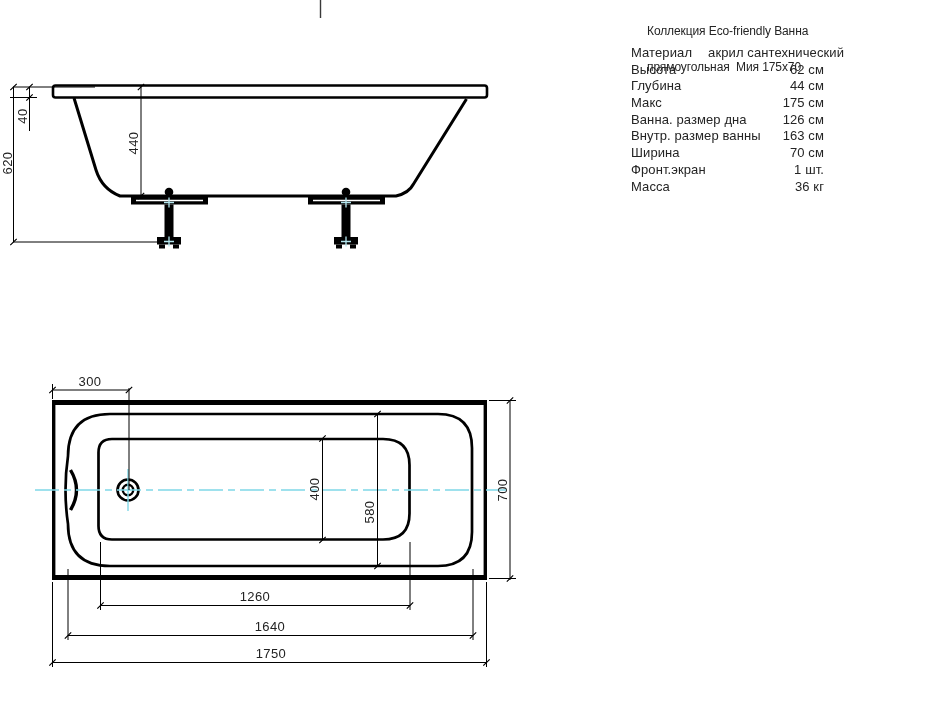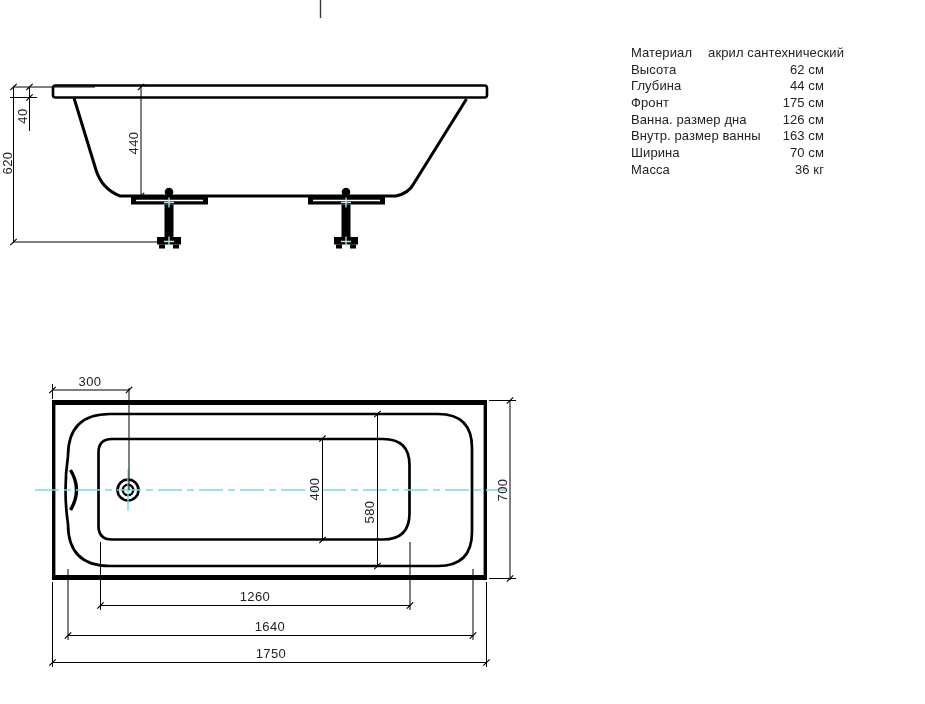--- a/index.html
+++ b/index.html
@@ -130,49 +130,57 @@
              M 137.8 90.2 L 144.2 83.8 M 137.8 199.2 L 144.2 192.8
              M 49.3 393.2 L 55.7 386.8 M 125.8 393.2 L 132.2 386.8
              M 506.8 403.7 L 513.2 397.3 M 506.8 581.7 L 513.2 575.3
              M 97.3 608.7 L 103.7 602.3 M 406.8 608.7 L 413.2 602.3
              M 64.8 638.7 L 71.2 632.3 M 469.8 638.7 L 476.2 632.3
              M 49.3 665.7 L 55.7 659.3 M 483.3 665.7 L 489.7 659.3
              M 319.3 441.7 L 325.7 435.3 M 319.3 543.2 L 325.7 536.8
              M 374.3 417.2 L 380.7 410.8 M 374.3 569.2 L 380.7 562.8"></path>
   </svg>
 
+  <div class="title-block">
+    <div>Коллекция Eco-friendly Ванна</div>
+    <div>прямоугольная  Мия 175x70</div>
+  </div>
 
   <div class="specs">
     <div class="spec-row">
       <span class="spec-label">Материал</span>
       <span class="spec-value">акрил сантехнический</span>
     </div>
     <div class="spec-row">
       <span class="spec-label">Высота</span>
       <span class="spec-value">62 см</span>
     </div>
     <div class="spec-row">
       <span class="spec-label">Глубина</span>
       <span class="spec-value">44 см</span>
     </div>
     <div class="spec-row">
-      <span class="spec-label">Фронт</span>
+      <span class="spec-label">Макс</span>
       <span class="spec-value">175 см</span>
     </div>
     <div class="spec-row">
       <span class="spec-label">Ванна. размер дна</span>
       <span class="spec-value">126 см</span>
     </div>
     <div class="spec-row">
       <span class="spec-label">Внутр. размер ванны</span>
       <span class="spec-value">163 см</span>
     </div>
     <div class="spec-row">
       <span class="spec-label">Ширина</span>
       <span class="spec-value">70 см</span>
     </div>
     <div class="spec-row">
+      <span class="spec-label">Фронт.экран</span>
+      <span class="spec-value">1 шт.</span>
+    </div>
+    <div class="spec-row">
       <span class="spec-label">Масса</span>
       <span class="spec-value">36 кг</span>
     </div>
   </div>
 
 </div>
 
 </body></html>

